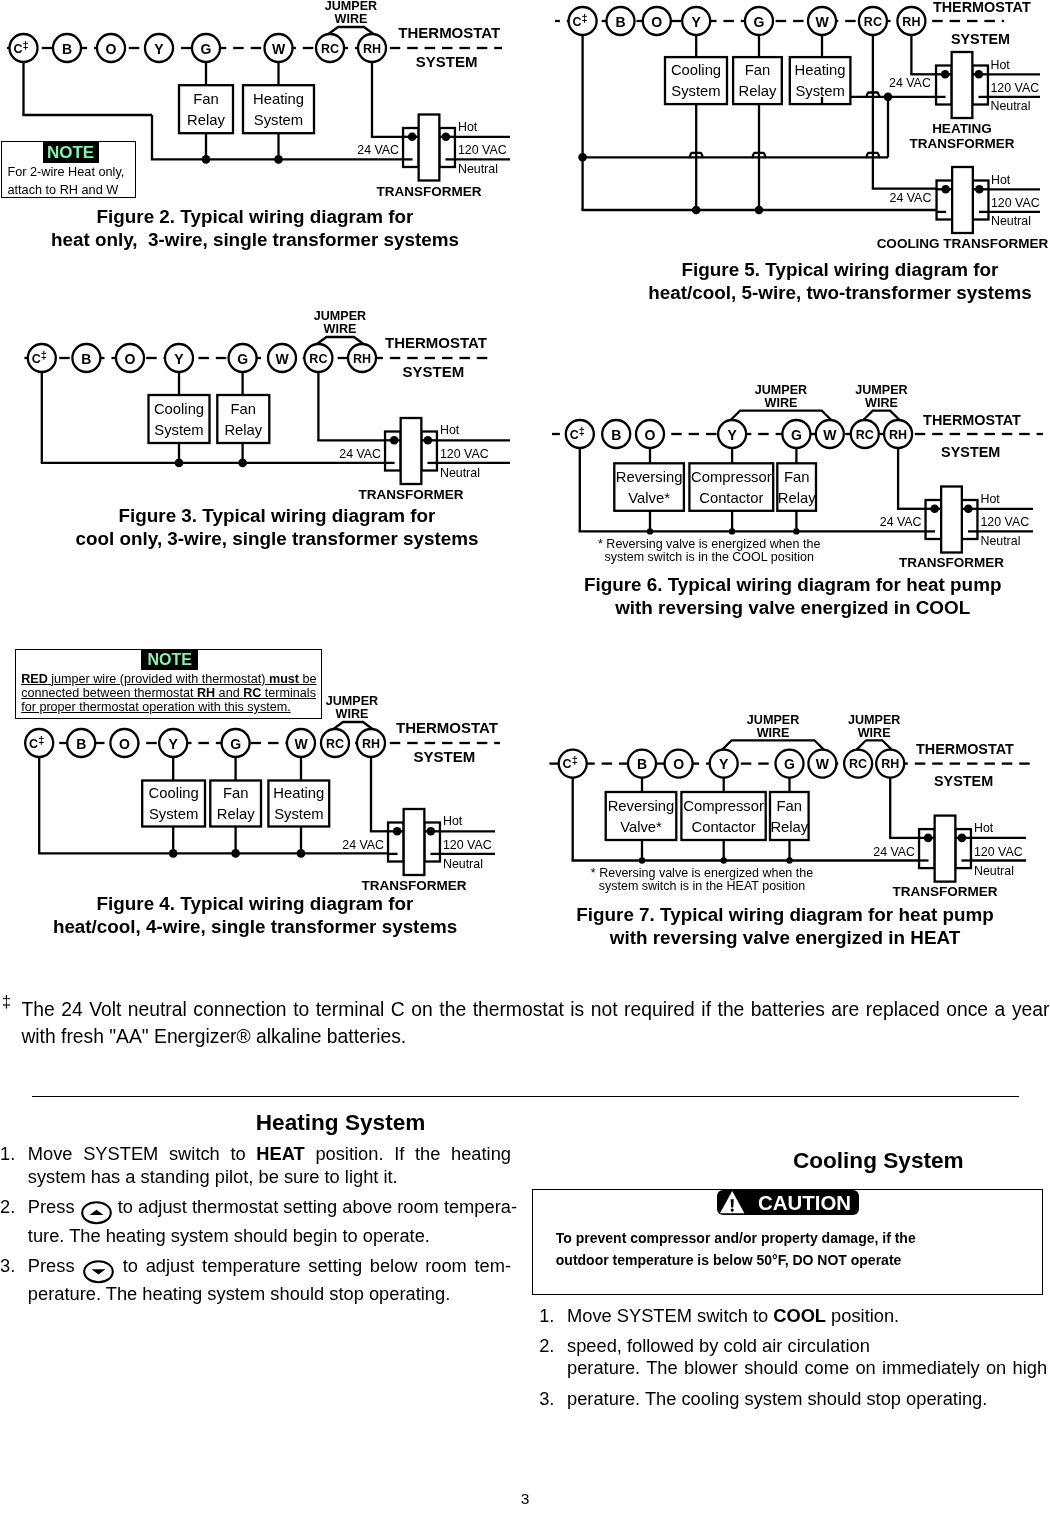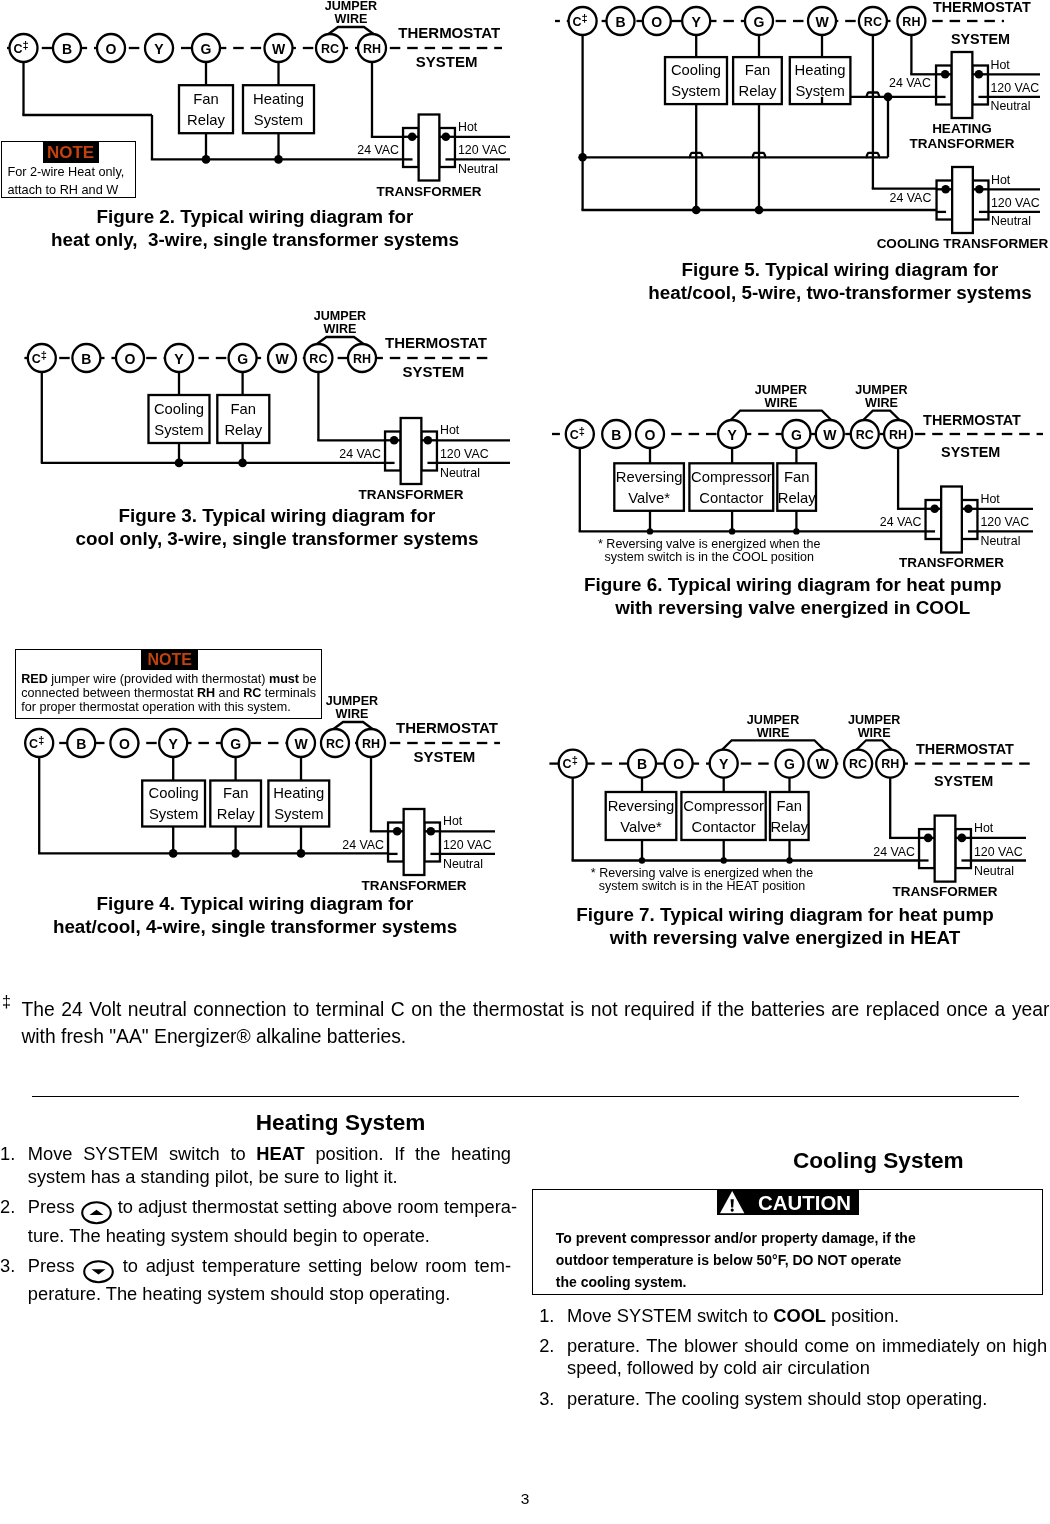--- a/index.html
+++ b/index.html
@@ -5,23 +5,23 @@
 <style>
   html,body{margin:0;padding:0;background:#ffffff;}
   body{width:1050px;height:1524px;font-family:"Liberation Sans",sans-serif;color:#000;overflow:hidden;}
   .page{position:relative;width:1050px;height:1524px;}
   .fig{position:absolute;}
   svg{display:block;overflow:visible;}
   .cap{font-weight:bold;font-size:18.85px;text-align:center;line-height:1.23;}
   .bottomrule{position:absolute;border-top:1.6px solid #000;}
   .pageno{position:absolute;width:1050px;text-align:center;font-size:15.5px;}
   .caution-box{border:1.6px solid #000;position:relative;}
-  .caution-tag{background:#000;color:#fff;font-weight:bold;display:inline-block;}
+  .caution-tag{background:#000;color:#fff;font-weight:bold;display:inline-block;border-radius:6px;}
   .note-box{border:1.5px solid #000;position:relative;background:#fff;}
-  .note-tag{background:#000;color:#c2410c;font-weight:bold;display:inline-block;text-align:center;}
+  .note-tag{background:#000;color:#86efac;font-weight:bold;display:inline-block;text-align:center;}
   .btnico{display:inline-block;vertical-align:-11.5px;margin:0 1px;}
   .colhead{font-weight:bold;font-size:22.6px;text-align:center;}
   ol.steps{margin:0;padding:0;list-style:none;font-size:18.3px;line-height:22.5px;}
   ol.steps li{position:relative;padding-left:27.8px;text-align:justify;margin-bottom:7.8px;}
   ol.steps li .num{position:absolute;left:0;top:0;}
   ol.steps li .srow{white-space:nowrap;}
   ol.steps li .srow.just{white-space:normal;text-align:justify;text-align-last:justify;}
   .dagmark{position:absolute;left:2px;top:-3px;font-size:16px;}
   .dagtext{position:absolute;left:21.4px;top:0;width:1028px;font-size:19.3px;line-height:27.4px;text-align:justify;text-align-last:left;}
 </style>
@@ -279,21 +279,21 @@
         <line x1="439.95" y1="201.3" x2="495" y2="201.3" stroke="#000" stroke-width="2.3" stroke-linecap="butt"></line>
         <line x1="439.95" y1="223.9" x2="495" y2="223.9" stroke="#000" stroke-width="2.3" stroke-linecap="butt"></line>
         <text x="384.04999999999995" y="218.9" font-family="&quot;Liberation Sans&quot;,sans-serif" font-size="12.4" font-weight="normal" text-anchor="end" fill="#000">24 VAC</text>
         <text x="442.95" y="218.9" font-family="&quot;Liberation Sans&quot;,sans-serif" font-size="12.4" font-weight="normal" text-anchor="start" fill="#000">120 VAC</text>
         <text x="442.95" y="195.3" font-family="&quot;Liberation Sans&quot;,sans-serif" font-size="12.4" font-weight="normal" text-anchor="start" fill="#000">Hot</text>
         <text x="442.95" y="237.9" font-family="&quot;Liberation Sans&quot;,sans-serif" font-size="12.4" font-weight="normal" text-anchor="start" fill="#000">Neutral</text>
         <text x="414" y="260" font-family="&quot;Liberation Sans&quot;,sans-serif" font-size="13.5" font-weight="bold" text-anchor="middle" fill="#000">TRANSFORMER</text>
       </svg>
       <div class="note-box" style="position: absolute; left: 15.2px; top: 18.8px; width: 304.5px; height: 68.5px;">
         <div class="note-tag" style="position: absolute; left: 125px; top: 0px; width: 57px; height: 20px; font-size: 16px; line-height: 20.5px;">NOTE</div>
-        <div style="position: absolute; left: 5px; top: 22px; font-size: 12.6px; line-height: 14.1px; white-space: nowrap;">
+        <div style="position: absolute; left: 5px; top: 22px; font-size: 12.6px; line-height: 14.1px; white-space: nowrap; text-decoration: underline;">
           <div><b>RED</b> jumper wire (provided with thermostat) <b>must</b> be</div>
           <div>connected between thermostat <b>RH</b> and <b>RC</b> terminals</div>
           <div>for proper thermostat operation with this system.</div>
         </div>
       </div>
       <div class="cap" style="position: absolute; left: -45px; top: 262px; width: 600px;">
         <div style="white-space: pre;">Figure 4. Typical wiring diagram for</div>
         <div style="white-space: pre;">heat/cool, 4-wire, single transformer systems</div>
       </div>
     </div>
@@ -632,32 +632,31 @@
         <div class="caution-tag" style="position: absolute; left: 184.3px; top: -0.5px; width: 141.4px; height: 25.6px;">
           <svg width="24.4" height="22.2" viewBox="0 0 24.4 22.2" style="position: absolute; left: 2.8px; top: 1.3px;">
             <path d="M12.2,0 L24.4,22.2 L0,22.2 Z" fill="#fff"></path>
             <path d="M10.6,8.2 L13.8,8.2 L13.2,16.4 L11.2,16.4 Z M12.2,17.6 a1.55,1.55 0 1 0 0.01,0 Z" fill="#000"></path>
           </svg>
           <span style="position: absolute; left: 40.7px; top: 0px; font-size: 20.4px; line-height: 26.5px;">CAUTION</span>
         </div>
         <div style="position: absolute; left: 22.7px; top: 36.6px; font-weight: bold; font-size: 14px; line-height: 22.2px; white-space: nowrap;">
           <div>To prevent compressor and/or property damage, if the</div>
           <div>outdoor temperature is below 50°F, DO NOT operate</div>
-          <div>the cooling system.</div>
         </div>
       </div>
     <ol class="steps" id="cooling-steps" style="position:absolute;left:9.2px;top:156.5px;width:508px;">
         <li>
           <span class="num">1.</span>
           <div class="srow">Move SYSTEM switch to <b>COOL</b> position.</div>
         </li>
         <li>
           <span class="num">2.</span>
+          <div class="srow">speed, followed by cold air circulation</div>
           <div class="srow just">perature. The blower should come on immediately on high</div>
-          <div class="srow">speed, followed by cold air circulation</div>
         </li>
         <li>
           <span class="num">3.</span>
           <div class="srow">perature. The cooling system should stop operating.</div>
         </li>
       </ol>
   </div>
 
   <div class="pageno" style="top:1490px;">3</div>
 

